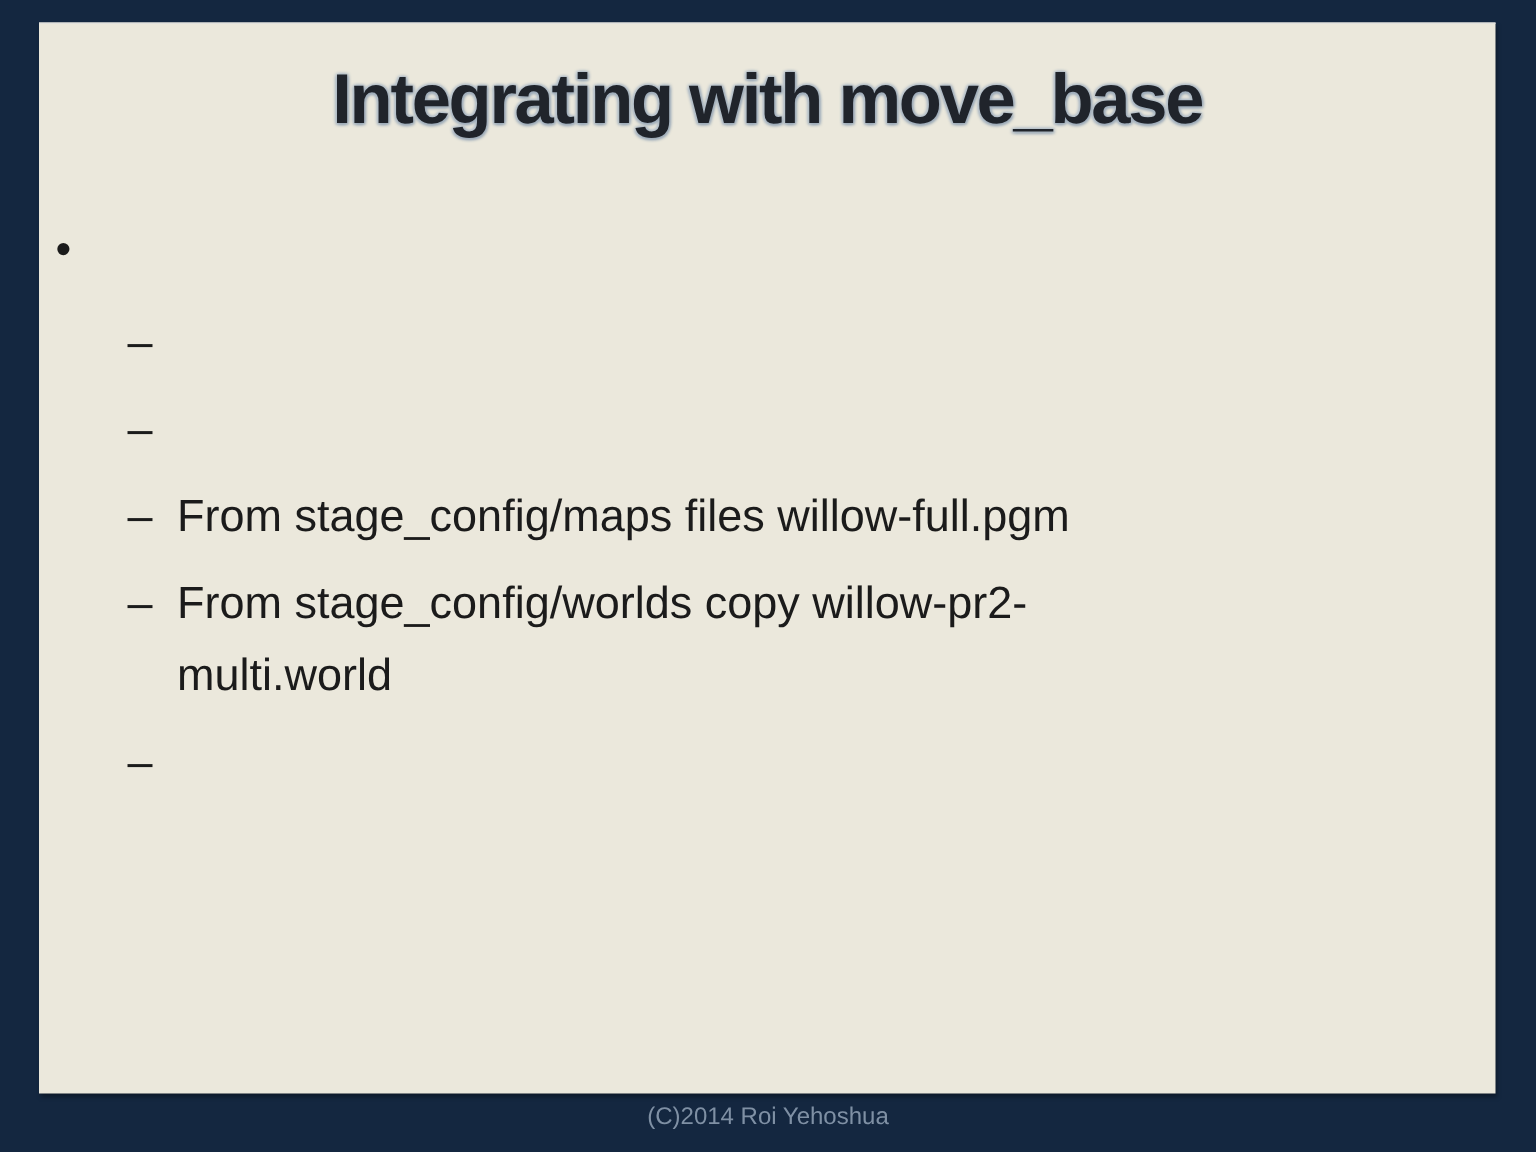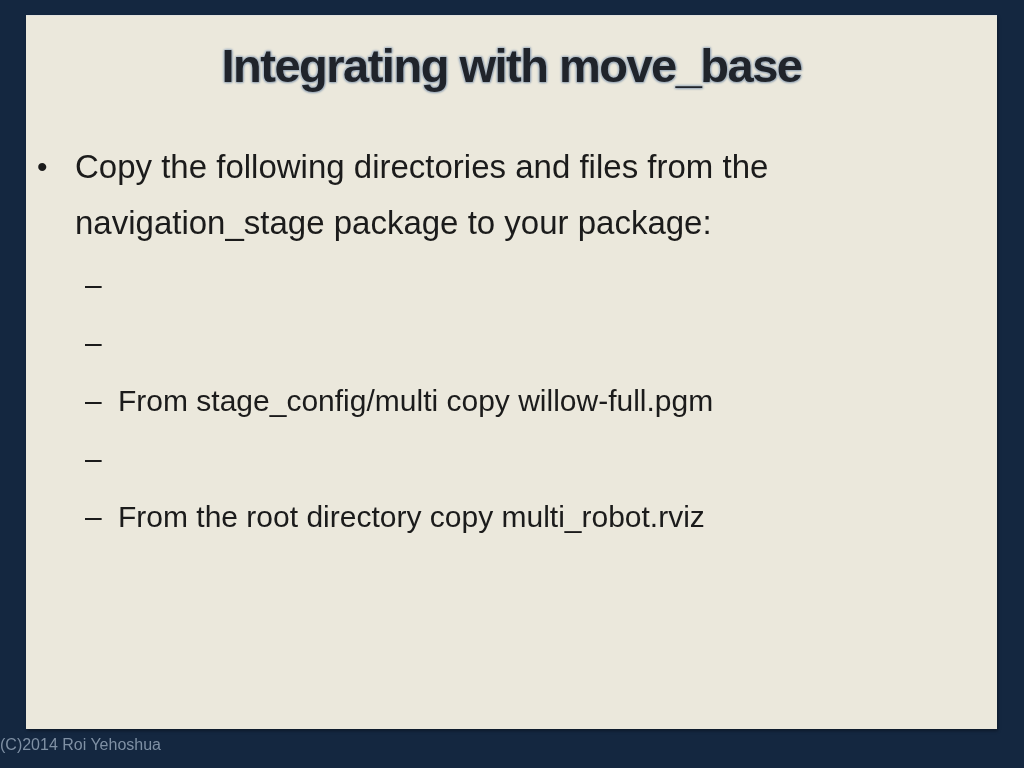--- a/index.html
+++ b/index.html
@@ -37,50 +37,49 @@
   .bullet-text { white-space: pre-line; }
   .l1 { padding-left: 11px; font-size: 33px; line-height: 56px; margin-bottom: 10px; }
   .l1 .marker { width: 38px; flex: 0 0 38px; font-size: 30px; }
   .l2 { padding-left: 59px; font-size: 30px; line-height: 48px; margin-bottom: 10px; }
   .l2 .marker { width: 33px; flex: 0 0 33px; }
   .footer {
     position: absolute;
     left: 0;
     top: 736px;
     width: 100%;
-    text-align: left;
+    text-align: center;
     font-size: 16px;
     color: #7f90a4;
   }
 </style>
 </head>
 <body>
 
 <div class="panel">
   <div class="slide-title">Integrating with move_base</div>
 
   <div class="content">
     <div class="bullet-row l1">
       <span class="marker">•</span>
-      <span class="bullet-text">Copy the following directories and files from the
-navigation_stage package to your package:</span>
     </div>
     <div class="bullet-row l2">
       <span class="marker">–</span>
     </div>
     <div class="bullet-row l2">
       <span class="marker">–</span>
     </div>
     <div class="bullet-row l2">
       <span class="marker">–</span>
-      <span class="bullet-text">From stage_config/multi copy willow-full.pgm</span>
+      <span class="bullet-text">From stage_config/maps files willow-full.pgm</span>
     </div>
     <div class="bullet-row l2">
       <span class="marker">–</span>
+      <span class="bullet-text">From stage_config/worlds copy willow-pr2-
+multi.world</span>
     </div>
     <div class="bullet-row l2">
       <span class="marker">–</span>
-      <span class="bullet-text">From the root directory copy multi_robot.rviz</span>
     </div>
   </div>
 </div>
 
 <div class="footer">(C)2014 Roi Yehoshua</div>
 
 </body></html>

